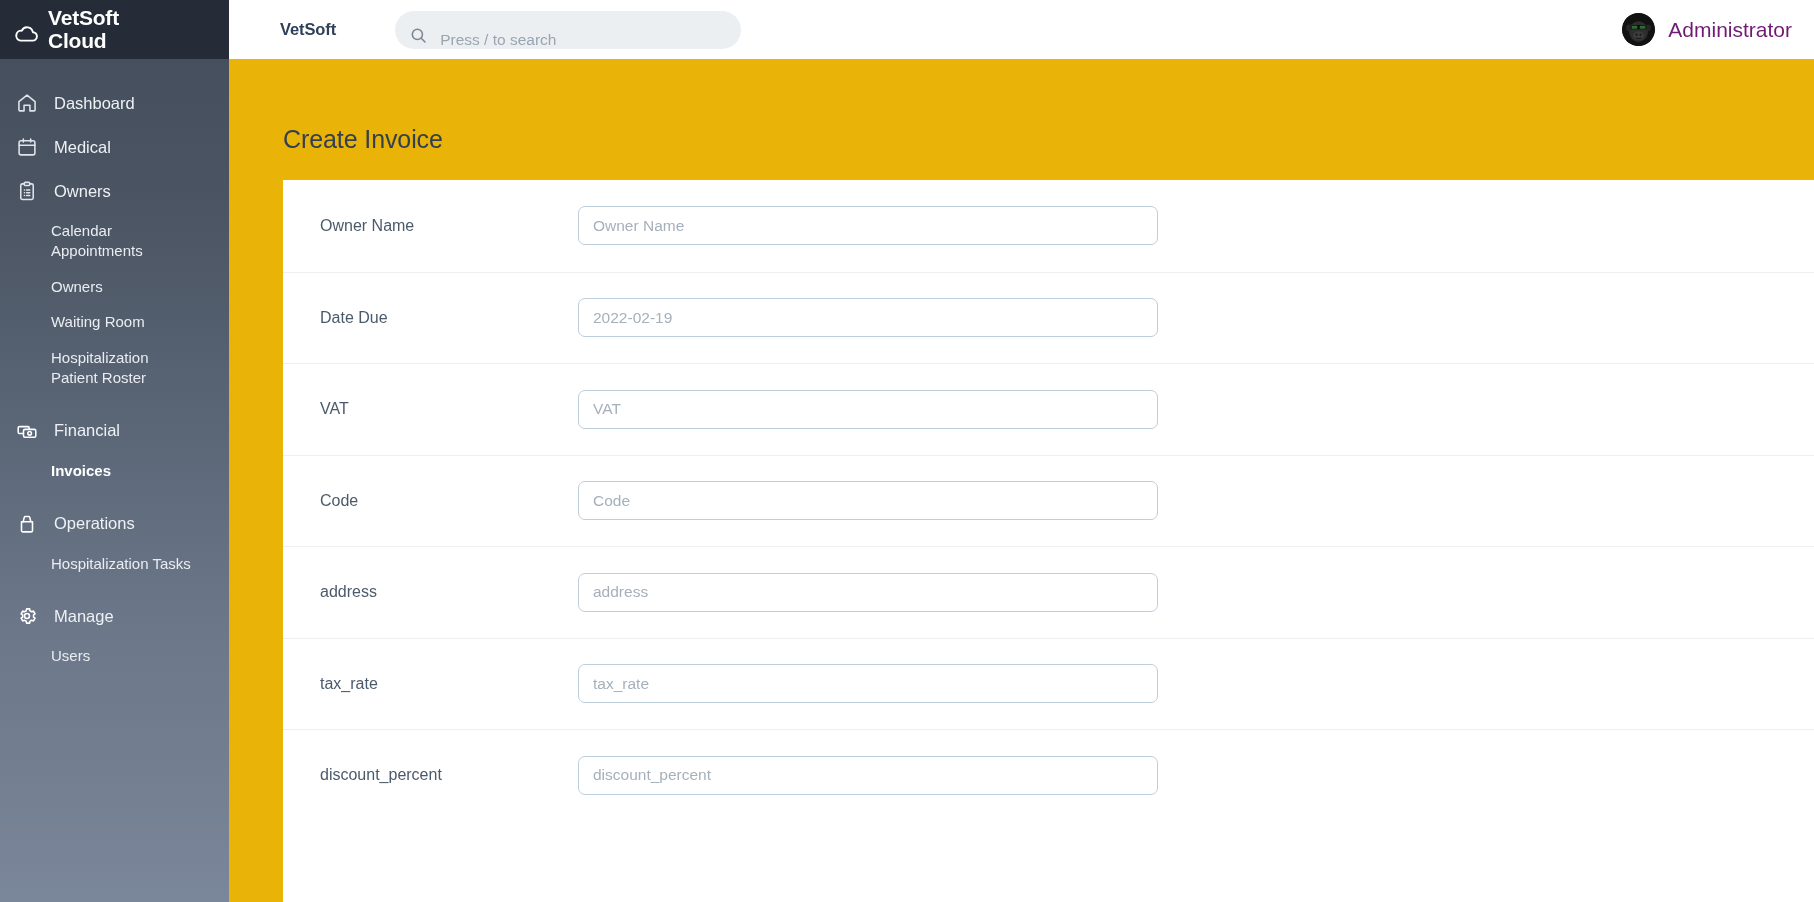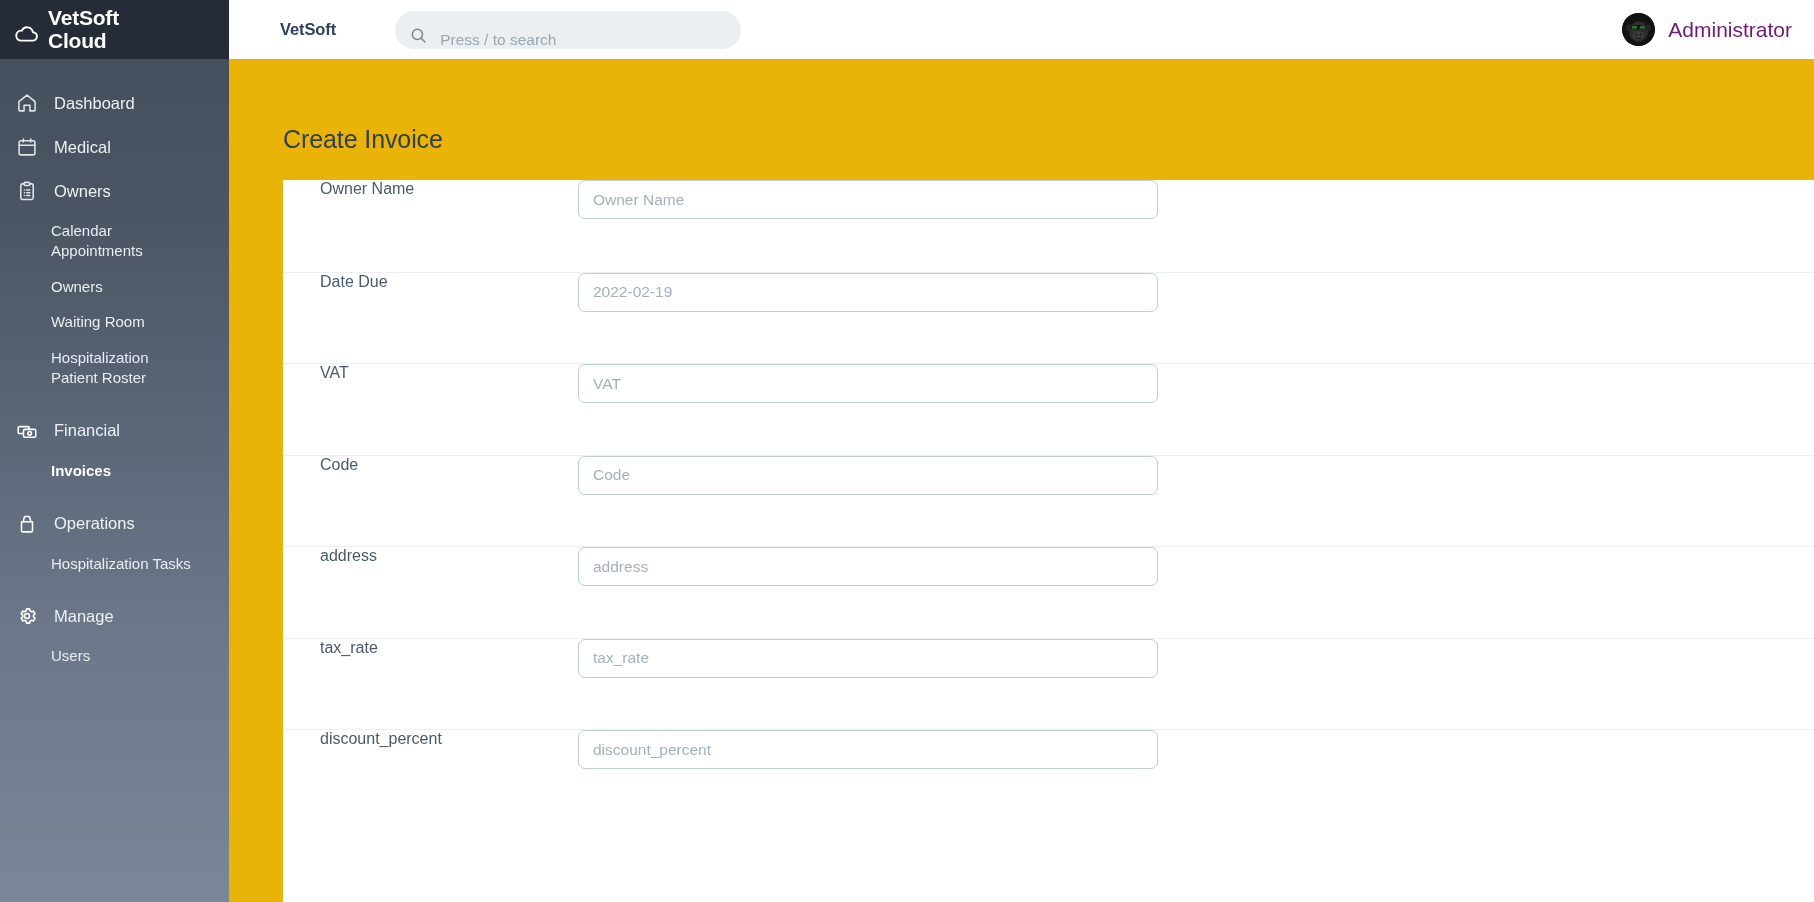--- a/index.html
+++ b/index.html
@@ -137,20 +137,21 @@
     padding-bottom: 26px;
     letter-spacing: -0.1px;
   }
   .card {
     background: #ffffff;
     min-height: 740px;
     margin-right: 0;
   }
   .form-row {
     display: flex;
+    align-items: center;
     height: 91.5px;
     padding-left: 37px;
     border-top: 1px solid #edeff1;
   }
   .form-row:first-child { border-top: none; }
   .form-label {
     width: 258px;
     flex: 0 0 258px;
     font-size: 16px;
     color: #4b5a6b;

